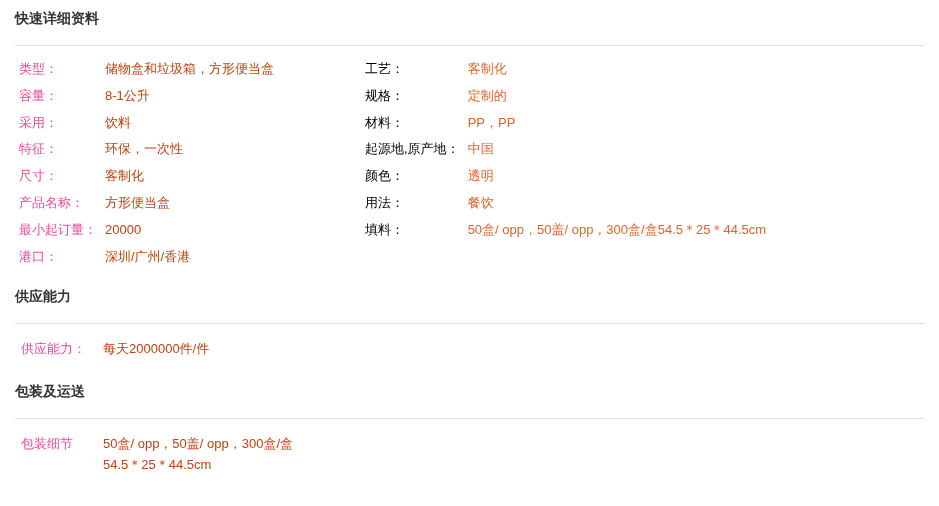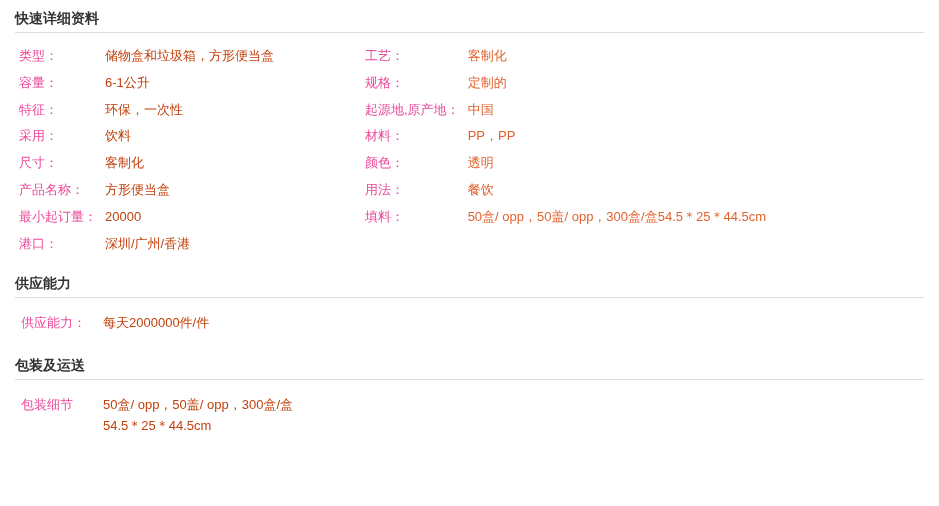--- a/index.html
+++ b/index.html
@@ -14,21 +14,21 @@
 
     .page-container {
       padding: 10px 15px;
     }
 
     .section-title {
       font-size: 14px;
       font-weight: bold;
       color: #333;
       border-bottom: 1px solid #ddd;
-      padding-bottom: 4px;
+      padding-bottom: 17px;
       margin-bottom: 10px;
     }
 
     .section {
       margin-bottom: 18px;
     }
 
     .grid-table {
       width: 100%;
       border-collapse: collapse;
@@ -47,21 +47,21 @@
       min-width: 70px;
     }
 
     .value-cell {
       color: #c2410c;
       min-width: 120px;
       width: 220px;
     }
 
     .label-right {
-      color: #ec4899;
+      color: #000000;
       white-space: nowrap;
       width: 80px;
       padding-left: 30px;
     }
 
     .value-right {
       color: #e2622c;
     }
 
     .spacer-col {
@@ -92,38 +92,38 @@
       <tbody id="quick-details-body">
       <tr>
             <td class="label-cell">类型：</td>
             <td class="value-cell">储物盒和垃圾箱，方形便当盒</td>
             <td class="spacer-col"></td>
             <td class="label-right">工艺：</td>
             <td class="value-right">客制化</td>
           </tr>
           <tr>
             <td class="label-cell">容量：</td>
-            <td class="value-cell">6-1公升</td>
+            <td class="value-cell">8-1公升</td>
             <td class="spacer-col"></td>
             <td class="label-right">规格：</td>
             <td class="value-right">定制的</td>
+          </tr>
+          <tr>
+            <td class="label-cell">采用：</td>
+            <td class="value-cell">饮料</td>
+            <td class="spacer-col"></td>
+            <td class="label-right">材料：</td>
+            <td class="value-right">PP，PP</td>
           </tr>
           <tr>
             <td class="label-cell">特征：</td>
             <td class="value-cell">环保，一次性</td>
             <td class="spacer-col"></td>
             <td class="label-right" style="width: auto; min-width: 100px;">起源地,原产地：</td>
             <td class="value-right">中国</td>
-          </tr>
-          <tr>
-            <td class="label-cell">采用：</td>
-            <td class="value-cell">饮料</td>
-            <td class="spacer-col"></td>
-            <td class="label-right">材料：</td>
-            <td class="value-right">PP，PP</td>
           </tr>
           <tr>
             <td class="label-cell">尺寸：</td>
             <td class="value-cell">客制化</td>
             <td class="spacer-col"></td>
             <td class="label-right">颜色：</td>
             <td class="value-right">透明</td>
           </tr>
           <tr>
             <td class="label-cell">产品名称：</td>

